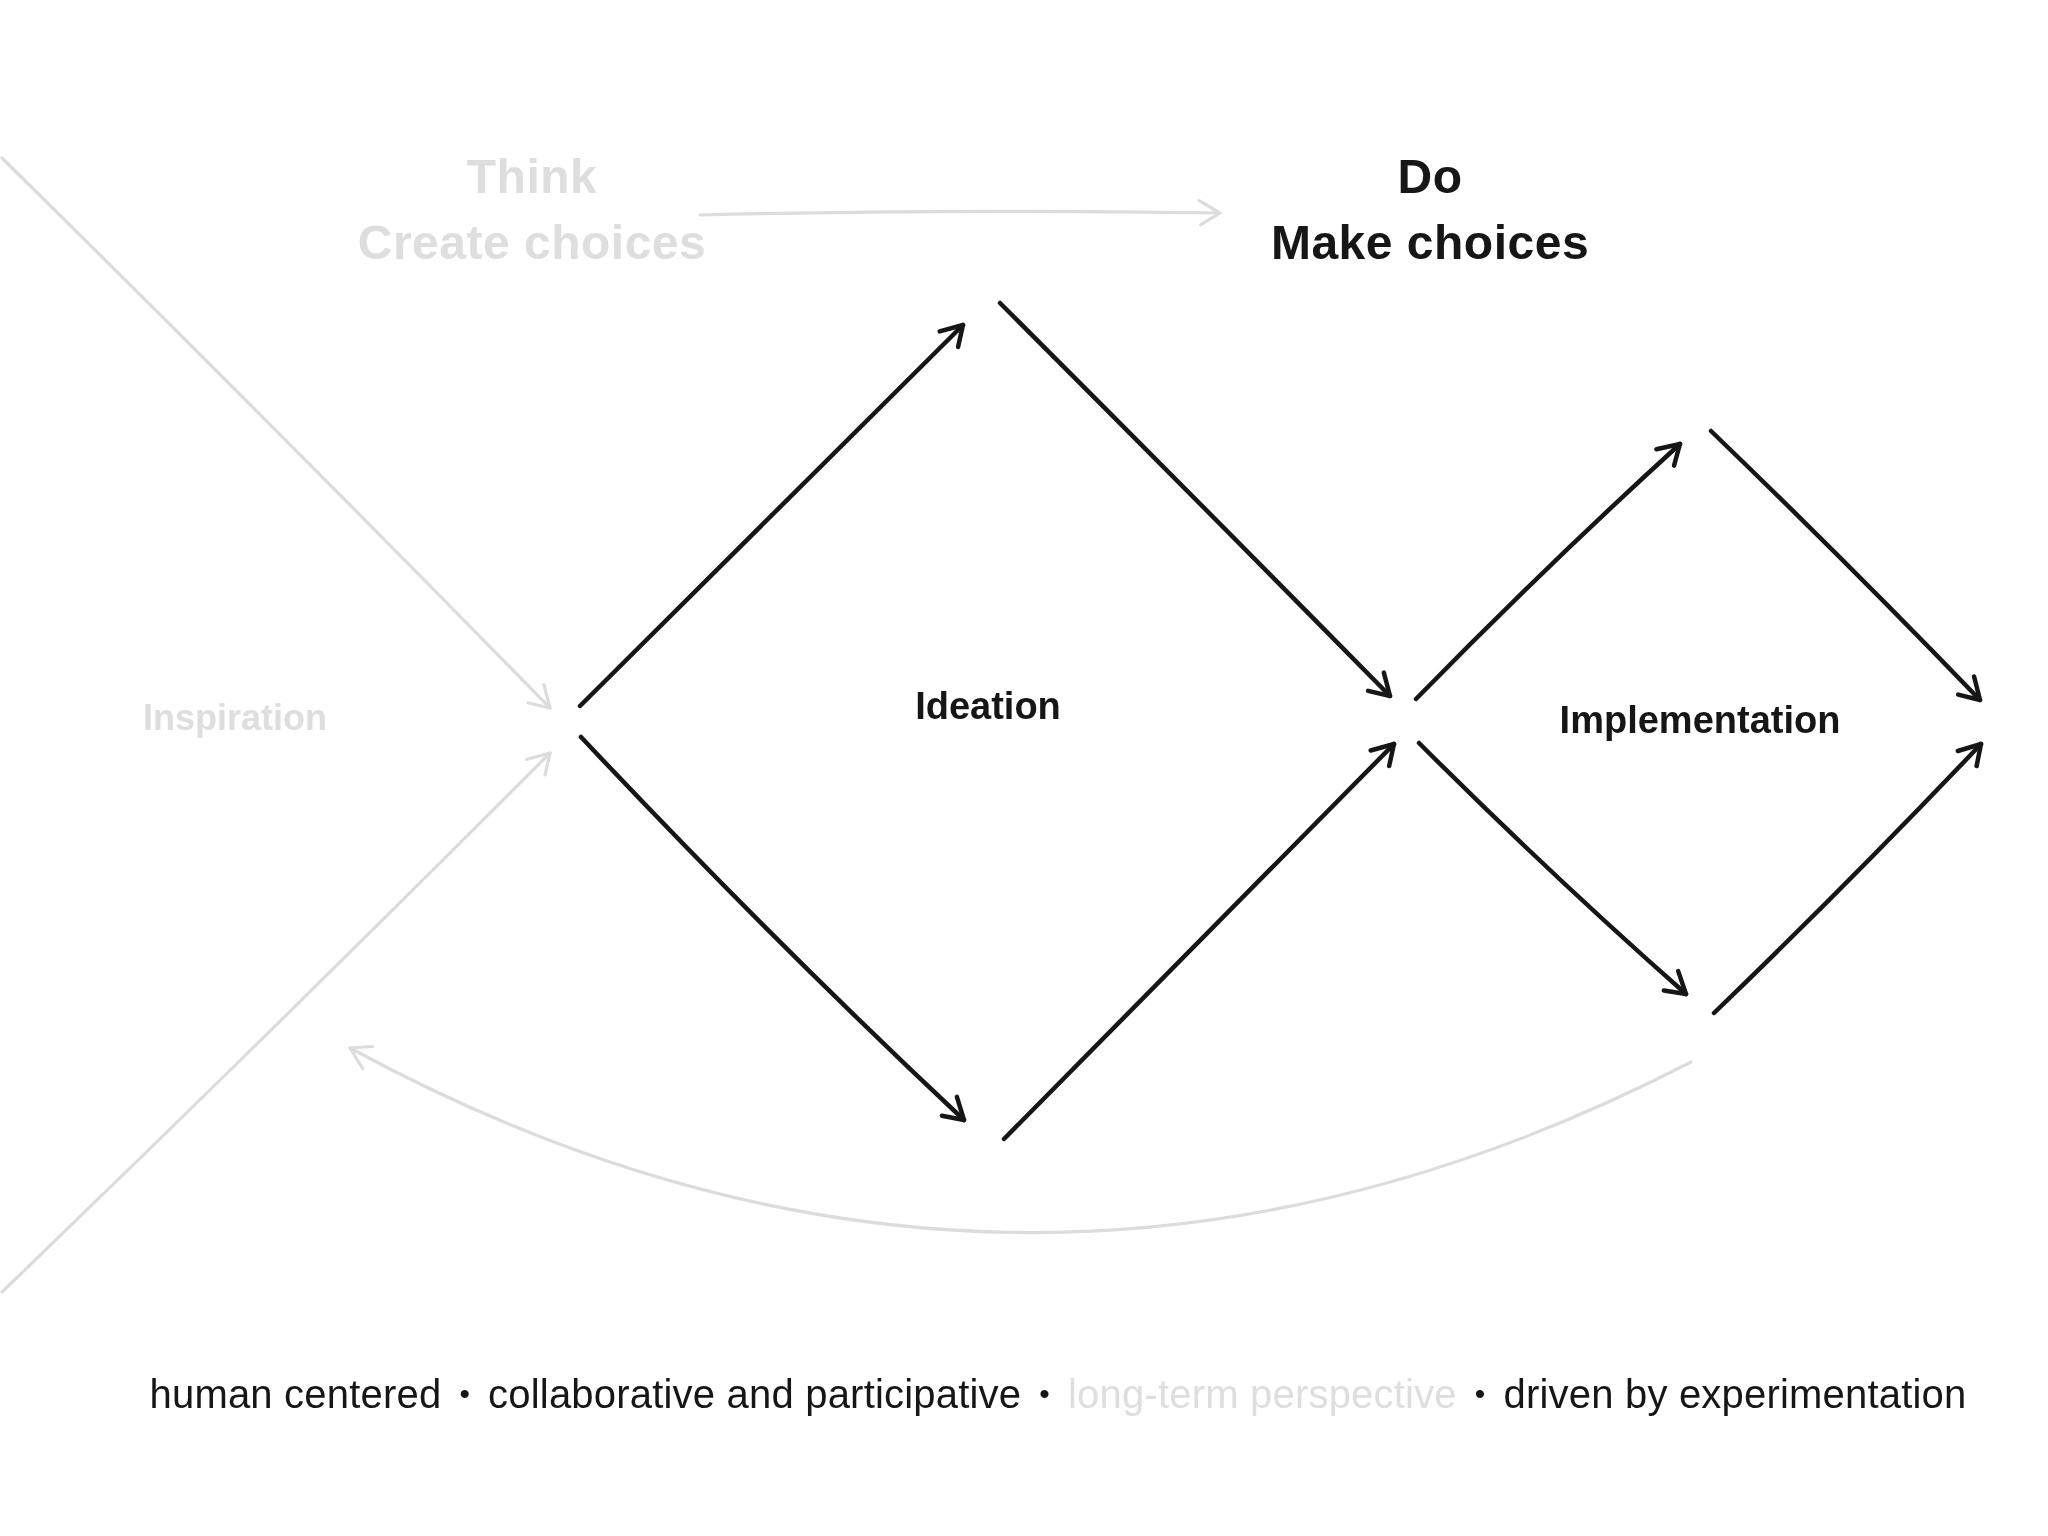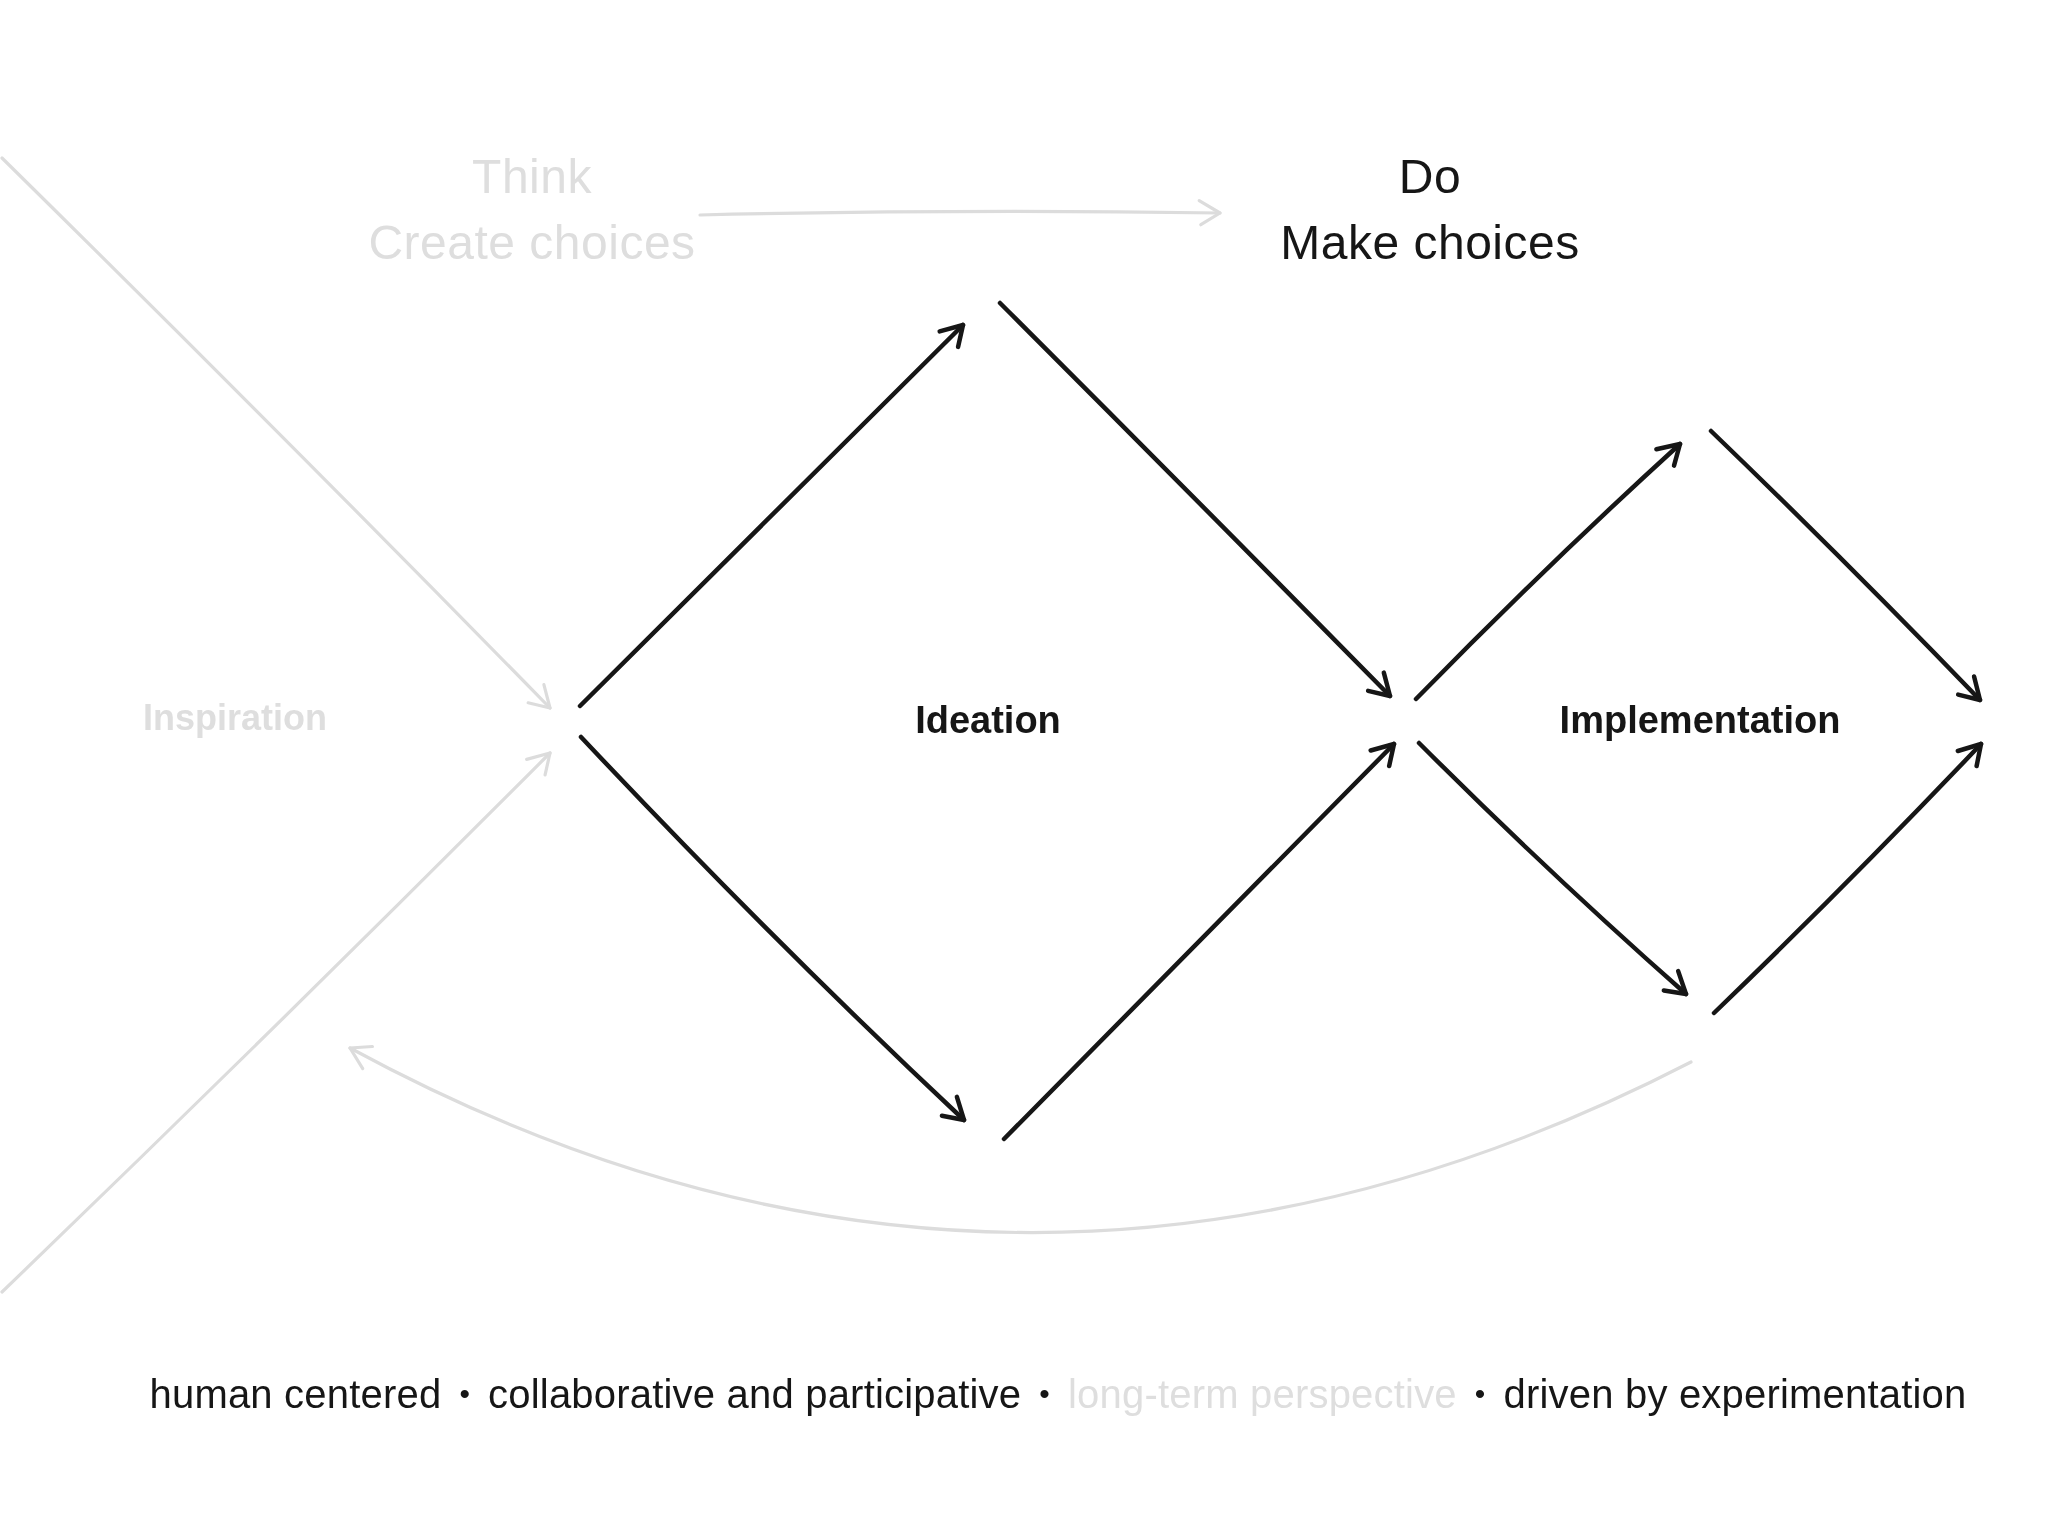--- a/index.html
+++ b/index.html
@@ -16,33 +16,33 @@
     background:var(--background);
     overflow:hidden;
     font-family:"Liberation Sans", sans-serif;
   }
   .strokes{position:absolute;left:0;top:0;width:2048px;height:1536px;}
   .strokes path{fill:none;stroke-linecap:round;stroke-linejoin:round;}
   .strokes path.ink{stroke:var(--ink);stroke-width:4.5;}
   .strokes path.muted{stroke:var(--muted-line);stroke-width:3.2;}
   .label{position:absolute;text-align:center;}
   .phase-top{
-    font-size:48px;line-height:66px;font-weight:400;
+    font-size:48px;line-height:66px;font-weight:700;
     letter-spacing:0.5px;
   }
   .think{left:232px;top:144px;width:600px;color:var(--muted-text);}
   .do{left:1130px;top:144px;width:600px;color:var(--ink);}
   .inspiration{
     left:85px;top:694px;width:300px;
     font-size:36px;line-height:48px;font-weight:700;color:var(--muted-text);
   }
   .diamond-label{
     font-size:38px;line-height:50px;font-weight:700;color:var(--ink);
   }
-  .ideation{left:788px;top:695px;width:400px;text-align:center;}
+  .ideation{left:788px;top:681px;width:400px;text-align:center;}
   .implementation{left:1500px;top:695px;width:400px;}
   .tagline{
     position:absolute;left:0;top:1366px;width:2048px;
     text-align:center;font-size:40px;line-height:56px;
     color:var(--ink);letter-spacing:0.2px;margin-left:34px;
   }
   .tagline .muted-item{color:var(--muted-text);}
   .tagline .bullet{
     display:inline-block;margin:0 18px;font-size:30px;vertical-align:0.12em;
   }

